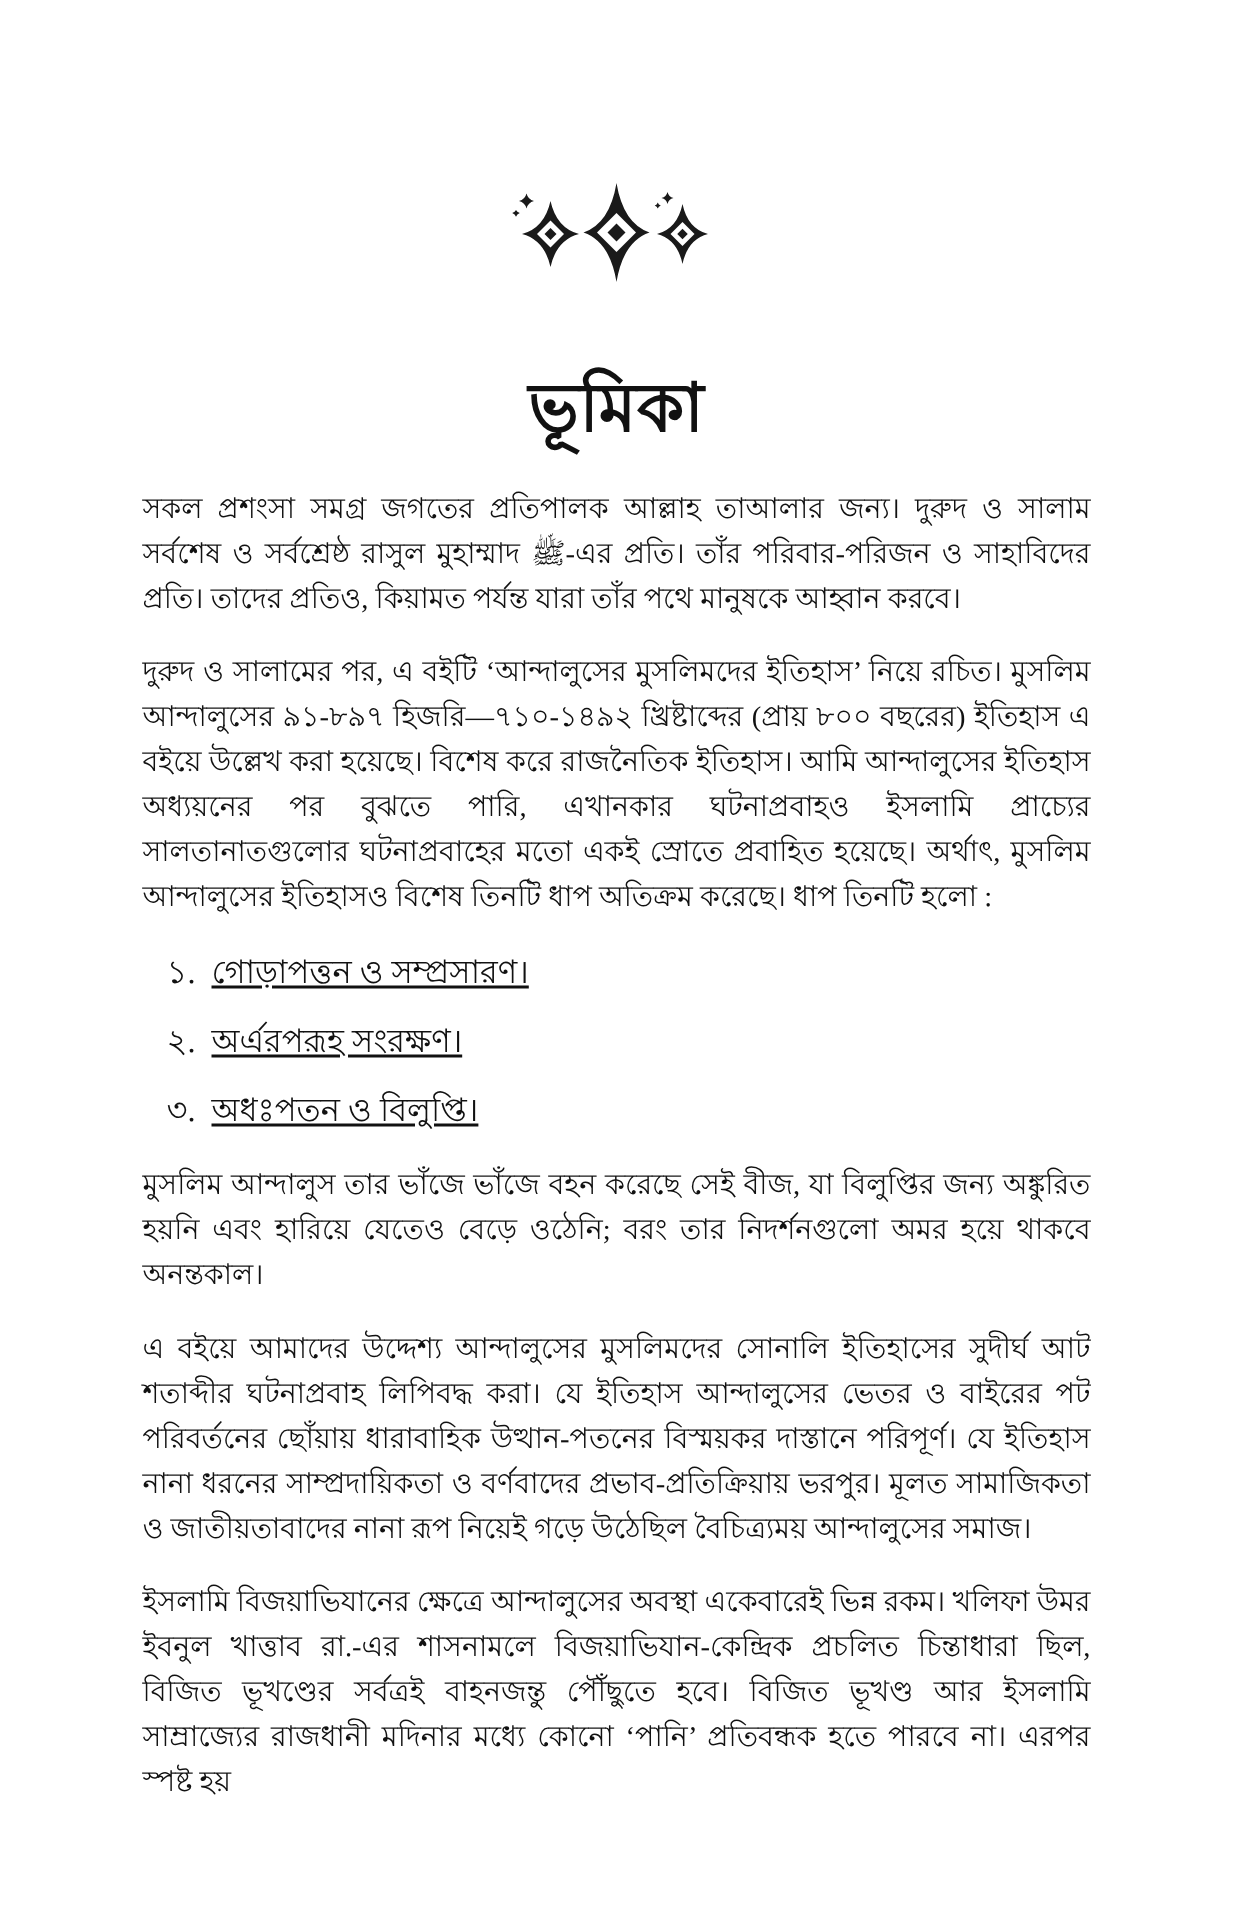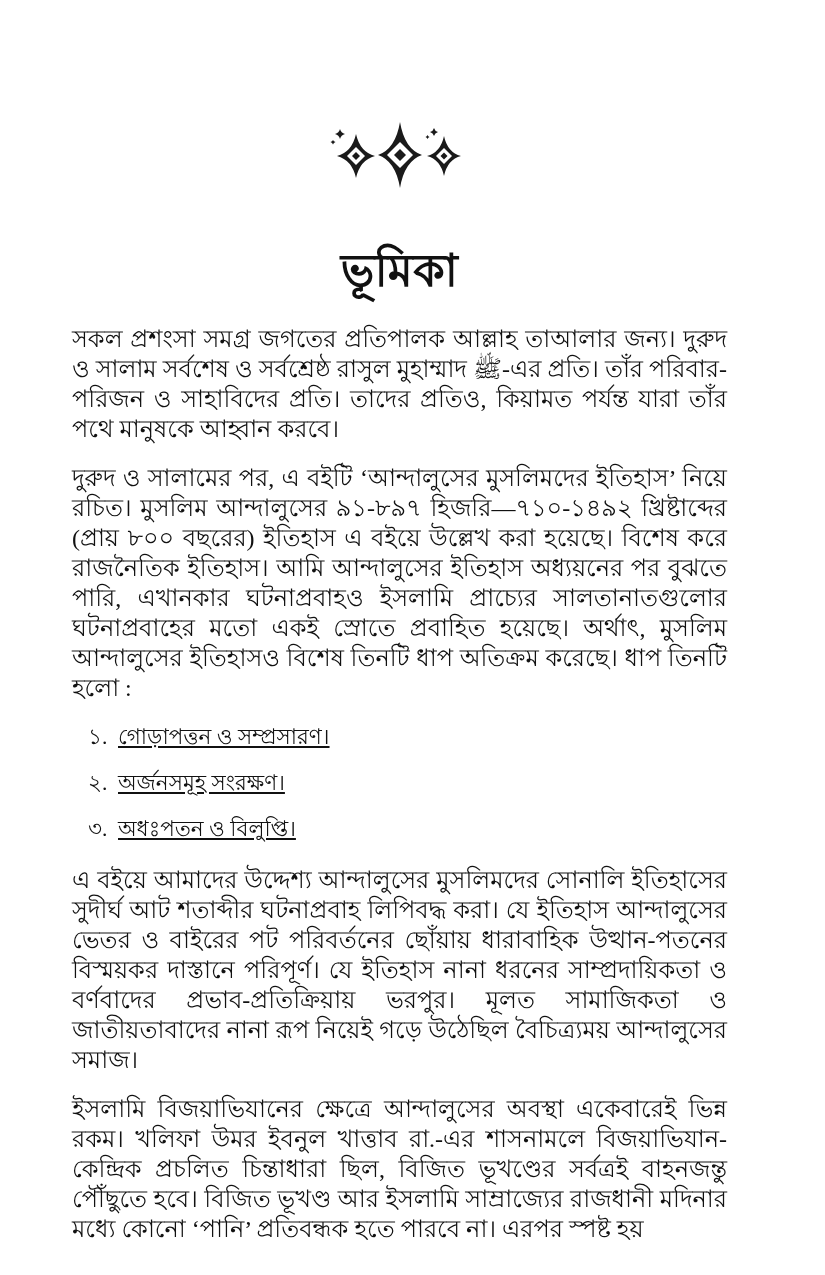--- a/index.html
+++ b/index.html
@@ -12,21 +12,21 @@
     height: 1275px;
     position: relative;
     font-family: "Liberation Serif", serif;
     color: #111111;
     overflow: hidden;
   }
   .page {
     box-sizing: border-box;
     width: 825px;
     height: 1275px;
-    padding: 0 98px 0 72px;
+    padding: 0 98px 0 95px;
   }
   .ornament-wrap {
     padding-top: 120px;
     text-align: center;
   }
   .ornament-wrap svg {
     display: inline-block;
   }
   .chapter-title {
     margin: 50px 0 0 0;
@@ -34,21 +34,21 @@
     font-size: 45px;
     line-height: 1.2;
     font-weight: 700;
     letter-spacing: 0.5px;
   }
   .body-text {
     margin-top: 26px;
   }
   .para {
     margin: 0 0 19px 0;
-    font-size: 24px;
+    font-size: 19px;
     line-height: 30px;
     text-align: justify;
     text-justify: inter-word;
   }
   .numbered-list {
     margin: 2px 0 21px 0;
   }
   .list-item {
     display: flex;
     align-items: baseline;
@@ -105,28 +105,29 @@
 
     <p class="para">দুরুদ ও সালামের পর, এ বইটি ‘আন্দালুসের মুসলিমদের ইতিহাস’ নিয়ে রচিত। মুসলিম আন্দালুসের ৯১-৮৯৭ হিজরি—৭১০-১৪৯২ খ্রিষ্টাব্দের (প্রায় ৮০০ বছরের) ইতিহাস এ বইয়ে উল্লেখ করা হয়েছে। বিশেষ করে রাজনৈতিক ইতিহাস। আমি আন্দালুসের ইতিহাস অধ্যয়নের পর বুঝতে পারি, এখানকার ঘটনাপ্রবাহও ইসলামি প্রাচ্যের সালতানাতগুলোর ঘটনাপ্রবাহের মতো একই স্রোতে প্রবাহিত হয়েছে। অর্থাৎ, মুসলিম আন্দালুসের ইতিহাসও বিশেষ তিনটি ধাপ অতিক্রম করেছে। ধাপ তিনটি হলো :</p>
 
     <div class="numbered-list">
       <div class="list-item">
         <span class="num">১.</span>
         <span class="li-text">গোড়াপত্তন ও সম্প্রসারণ।</span>
       </div>
       <div class="list-item">
         <span class="num">২.</span>
-        <span class="li-text">অর্জনসমূহ সংরক্ষণ।</span>
+        <span class="li-text">অর্এরপরূহ সংরক্ষণ।</span>
       </div>
       <div class="list-item">
         <span class="num">৩.</span>
         <span class="li-text">অধঃপতন ও বিলুপ্তি।</span>
       </div>
     </div>
 
+    <p class="para">মুসলিম আন্দালুস তার ভাঁজে ভাঁজে বহন করেছে সেই বীজ, যা বিলুপ্তির জন্য অঙ্কুরিত হয়নি এবং হারিয়ে যেতেও বেড়ে ওঠেনি; বরং তার নিদর্শনগুলো অমর হয়ে থাকবে অনন্তকাল।</p>
 
     <p class="para">এ বইয়ে আমাদের উদ্দেশ্য আন্দালুসের মুসলিমদের সোনালি ইতিহাসের সুদীর্ঘ আট শতাব্দীর ঘটনাপ্রবাহ লিপিবদ্ধ করা। যে ইতিহাস আন্দালুসের ভেতর ও বাইরের পট পরিবর্তনের ছোঁয়ায় ধারাবাহিক উত্থান-পতনের বিস্ময়কর দাস্তানে পরিপূর্ণ। যে ইতিহাস নানা ধরনের সাম্প্রদায়িকতা ও বর্ণবাদের প্রভাব-প্রতিক্রিয়ায় ভরপুর। মূলত সামাজিকতা ও জাতীয়তাবাদের নানা রূপ নিয়েই গড়ে উঠেছিল বৈচিত্র্যময় আন্দালুসের সমাজ।</p>
 
     <p class="para">ইসলামি বিজয়াভিযানের ক্ষেত্রে আন্দালুসের অবস্থা একেবারেই ভিন্ন রকম। খলিফা উমর ইবনুল খাত্তাব রা.-এর শাসনামলে বিজয়াভিযান-কেন্দ্রিক প্রচলিত চিন্তাধারা ছিল, বিজিত ভূখণ্ডের সর্বত্রই বাহনজন্তু পৌঁছুতে হবে। বিজিত ভূখণ্ড আর ইসলামি সাম্রাজ্যের রাজধানী মদিনার মধ্যে কোনো ‘পানি’ প্রতিবন্ধক হতে পারবে না। এরপর স্পষ্ট হয়</p>
 
   </div>
 
 </div>
 
 </body></html>

